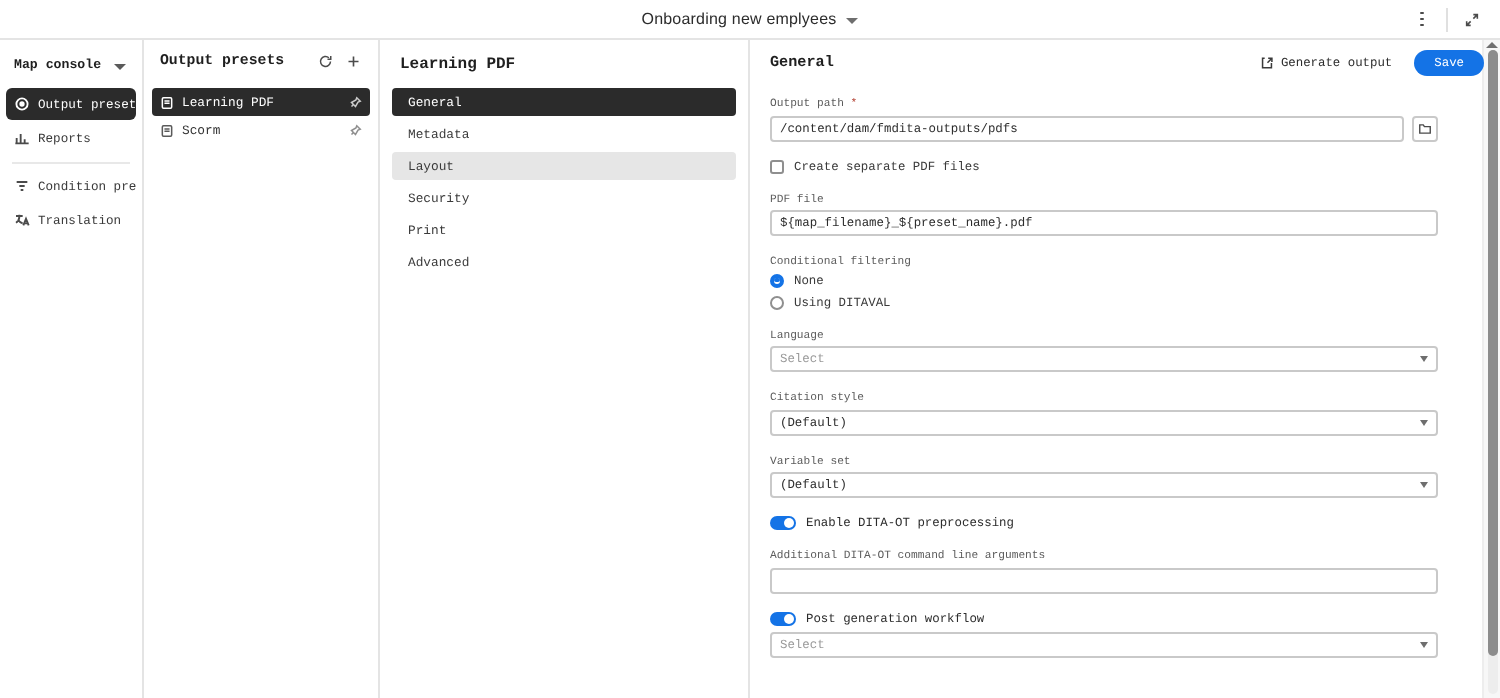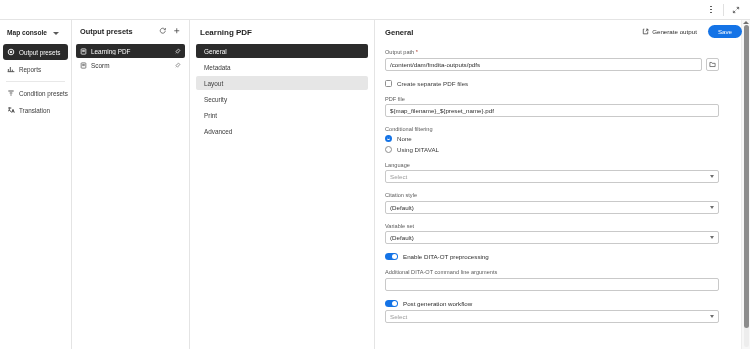--- a/index.html
+++ b/index.html
@@ -42,21 +42,21 @@
   .icon-btn {
     width: 16px; height: 16px;
     display: flex; align-items: center; justify-content: center;
     border-radius: 2px; cursor: pointer;
   }
   .kebab { display: flex; flex-direction: column; gap: 1.5px; align-items: center; }
   .kebab i { width: 1.6px; height: 1.6px; background: #4b4b4b; border-radius: 50%; display: block; }
   .topbar-divider { width: 1px; height: 12px; background: #e0e0e0; margin: 0 2px; }
 
   
-  .body { flex: 1; display: flex; min-height: 0; }
+  .body { flex: 1; display: flex; min-height: 0; font-family: Liberation Mono, monospace; }
 
   
   .leftnav {
     width: 72px; min-width: 72px;
     border-right: 1px solid #e4e4e4;
     background: #ffffff;
     padding-top: 5px;
     display: flex; flex-direction: column;
   }
   .nav-item {
@@ -253,20 +253,24 @@
   }
   .sb-track { flex: 1; width: 5px; background: #ededed; border-radius: 3px; margin-bottom: 2px; position: relative; }
   .sb-thumb { position: absolute; top: 0; left: 0; width: 5px; height: 94%; background: #8c8c8c; border-radius: 3px; cursor: pointer; }
 </style>
 </head>
 <body>
 
 <div class="app">
 
   <div class="topbar">
+    <div class="topbar-center">
+      <span class="doc-title">Onboarding new emplyees</span>
+      <span class="caret-dn"></span>
+    </div>
     <div class="topbar-right">
       <div class="icon-btn">
         <span class="kebab">
             <i></i>
             <i></i>
             <i></i>
           </span>
       </div>
       <div class="topbar-divider"></div>
       <div class="icon-btn">

